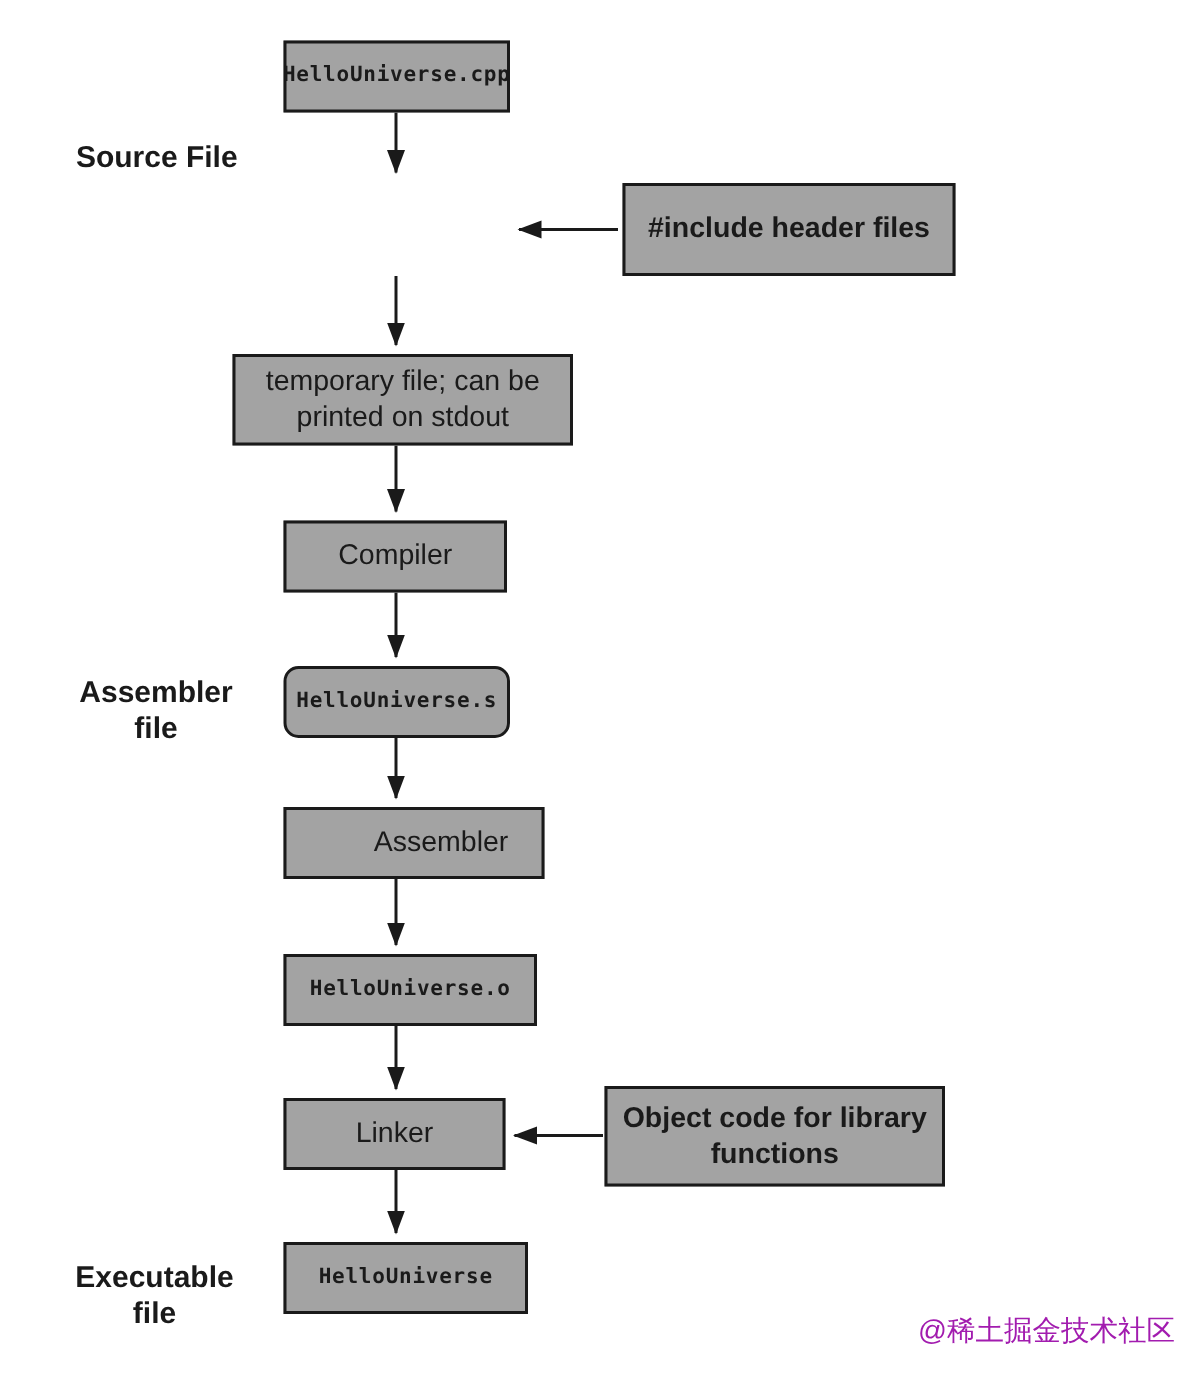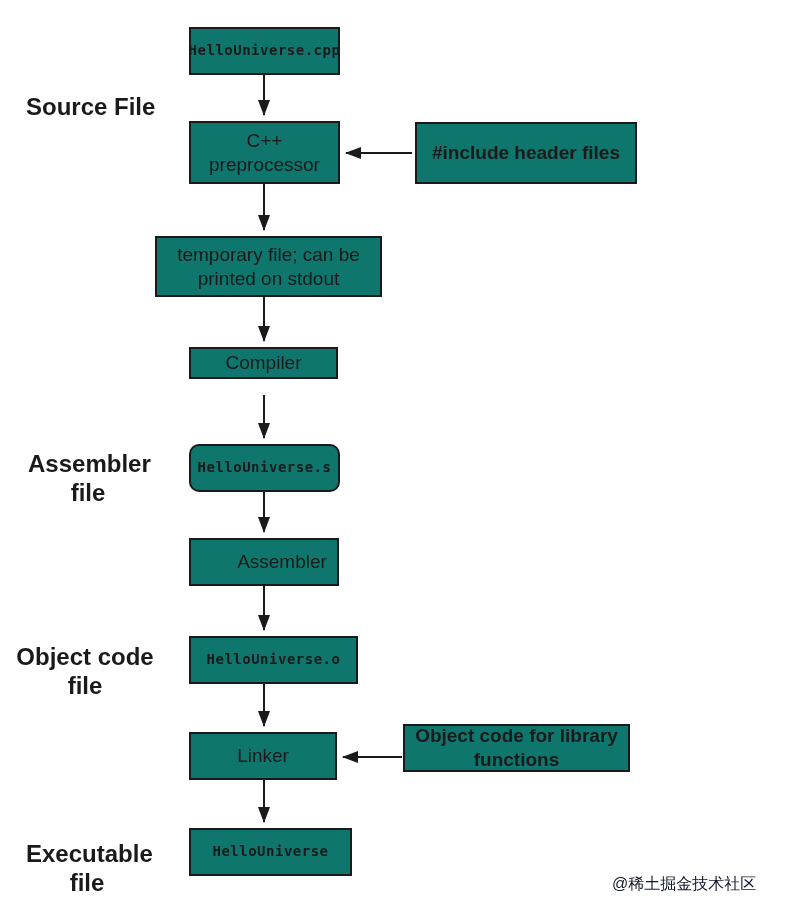--- a/index.html
+++ b/index.html
@@ -23,21 +23,21 @@
     width: 786px;
     height: 918px;
   }
   .connector-layer line {
     stroke: #1a1a1a;
     stroke-width: 2;
   }
   .node {
     position: absolute;
     box-sizing: border-box;
-    background: #0f766e;
+    background: #a3a3a3;
     border: 2px solid #1a1a1a;
     display: flex;
     align-items: center;
     justify-content: center;
     text-align: center;
     font-size: 19px;
     line-height: 1.25;
     padding: 2px 8px;
   }
   .node.mono {
@@ -46,44 +46,45 @@
     font-size: 14px;
     letter-spacing: 0.5px;
   }
   .node.side {
     font-weight: bold;
   }
   .stage-label {
     position: absolute;
     text-align: center;
     font-weight: bold;
-    font-size: 24px;
+    font-size: 20px;
     line-height: 1.2;
+    margin-left: 16px;
   }
   .stage-label.single {
     white-space: nowrap;
   }
   .watermark {
     position: absolute;
-    font-size: 16px;
-    color: #0f172a;
+    font-size: 19px;
+    color: #a21caf;
     white-space: nowrap;
   }
 
   
   #box-cpp          { left: 189px; top: 27px;  width: 151px; height: 48px; }
   #box-preprocessor { left: 189px; top: 121px; width: 151px; height: 63px; }
   #box-include      { left: 415px; top: 122px; width: 222px; height: 62px; }
   #box-temp         { left: 155px; top: 236px; width: 227px; height: 61px; }
-  #box-compiler     { left: 189px; top: 347px; width: 149px; height: 32px; text-align: right; }
+  #box-compiler     { left: 189px; top: 347px; width: 149px; height: 48px; text-align: right; }
   #box-s            { left: 189px; top: 444px; width: 151px; height: 48px; border-radius: 10px; }
-  #box-assembler    { left: 189px; top: 538px; width: 150px; height: 48px; padding-left: 44px; }
+  #box-assembler    { left: 189px; top: 538px; width: 174px; height: 48px; padding-left: 44px; }
   #box-o            { left: 189px; top: 636px; width: 169px; height: 48px; }
   #box-linker       { left: 189px; top: 732px; width: 148px; height: 48px; text-align: center; }
-  #box-objlib       { left: 403px; top: 724px; width: 227px; height: 48px; }
+  #box-objlib       { left: 403px; top: 724px; width: 227px; height: 67px; }
   #box-exe          { left: 189px; top: 828px; width: 163px; height: 48px; }
 
   
   #label-source     { left: 26px; top: 93px;  width: 125px; }
   #label-assembler  { left: 28px; top: 450px; width: 120px; }
   #label-objectcode { left: 16px; top: 643px; width: 138px; }
   #label-executable { left: 26px; top: 840px; width: 122px; text-align: center; }
 
   #watermark { left: 612px; top: 874px; }
 </style>
@@ -105,21 +106,20 @@
     <line x1="264" y1="395" x2="264" y2="438" marker-end="url(#ah)" stroke="#1a1a1a"></line>
     <line x1="264" y1="492" x2="264" y2="532" marker-end="url(#ah)" stroke="#1a1a1a"></line>
     <line x1="264" y1="586" x2="264" y2="630" marker-end="url(#ah)" stroke="#1a1a1a"></line>
     <line x1="264" y1="684" x2="264" y2="726" marker-end="url(#ah)" stroke="#1a1a1a"></line>
     <line x1="402" y1="757" x2="343" y2="757" marker-end="url(#ah)" stroke="#1a1a1a"></line>
     <line x1="264" y1="780" x2="264" y2="822" marker-end="url(#ah)" stroke="#1a1a1a"></line>
   </svg>
 
   <div class="node mono" id="box-cpp">HelloUniverse.cpp</div>
 
-  <div class="node" id="box-preprocessor">C++ preprocessor</div>
 
   <div class="node side" id="box-include">#include header files</div>
 
   <div class="node" id="box-temp">temporary file; can be printed on stdout</div>
 
   <div class="node" id="box-compiler">Compiler</div>
 
   <div class="node mono" id="box-s">HelloUniverse.s</div>
 
   <div class="node" id="box-assembler">Assembler</div>
@@ -129,19 +129,18 @@
   <div class="node" id="box-linker">Linker</div>
 
   <div class="node side" id="box-objlib">Object code for library functions</div>
 
   <div class="node mono" id="box-exe">HelloUniverse</div>
 
   <div class="stage-label single" id="label-source">Source File</div>
 
   <div class="stage-label" id="label-assembler">Assembler file</div>
 
-  <div class="stage-label" id="label-objectcode">Object code file</div>
 
   <div class="stage-label" id="label-executable">Executable file</div>
 
   <div class="watermark" id="watermark">@稀土掘金技术社区</div>
 
 </div>
 
 </body></html>

